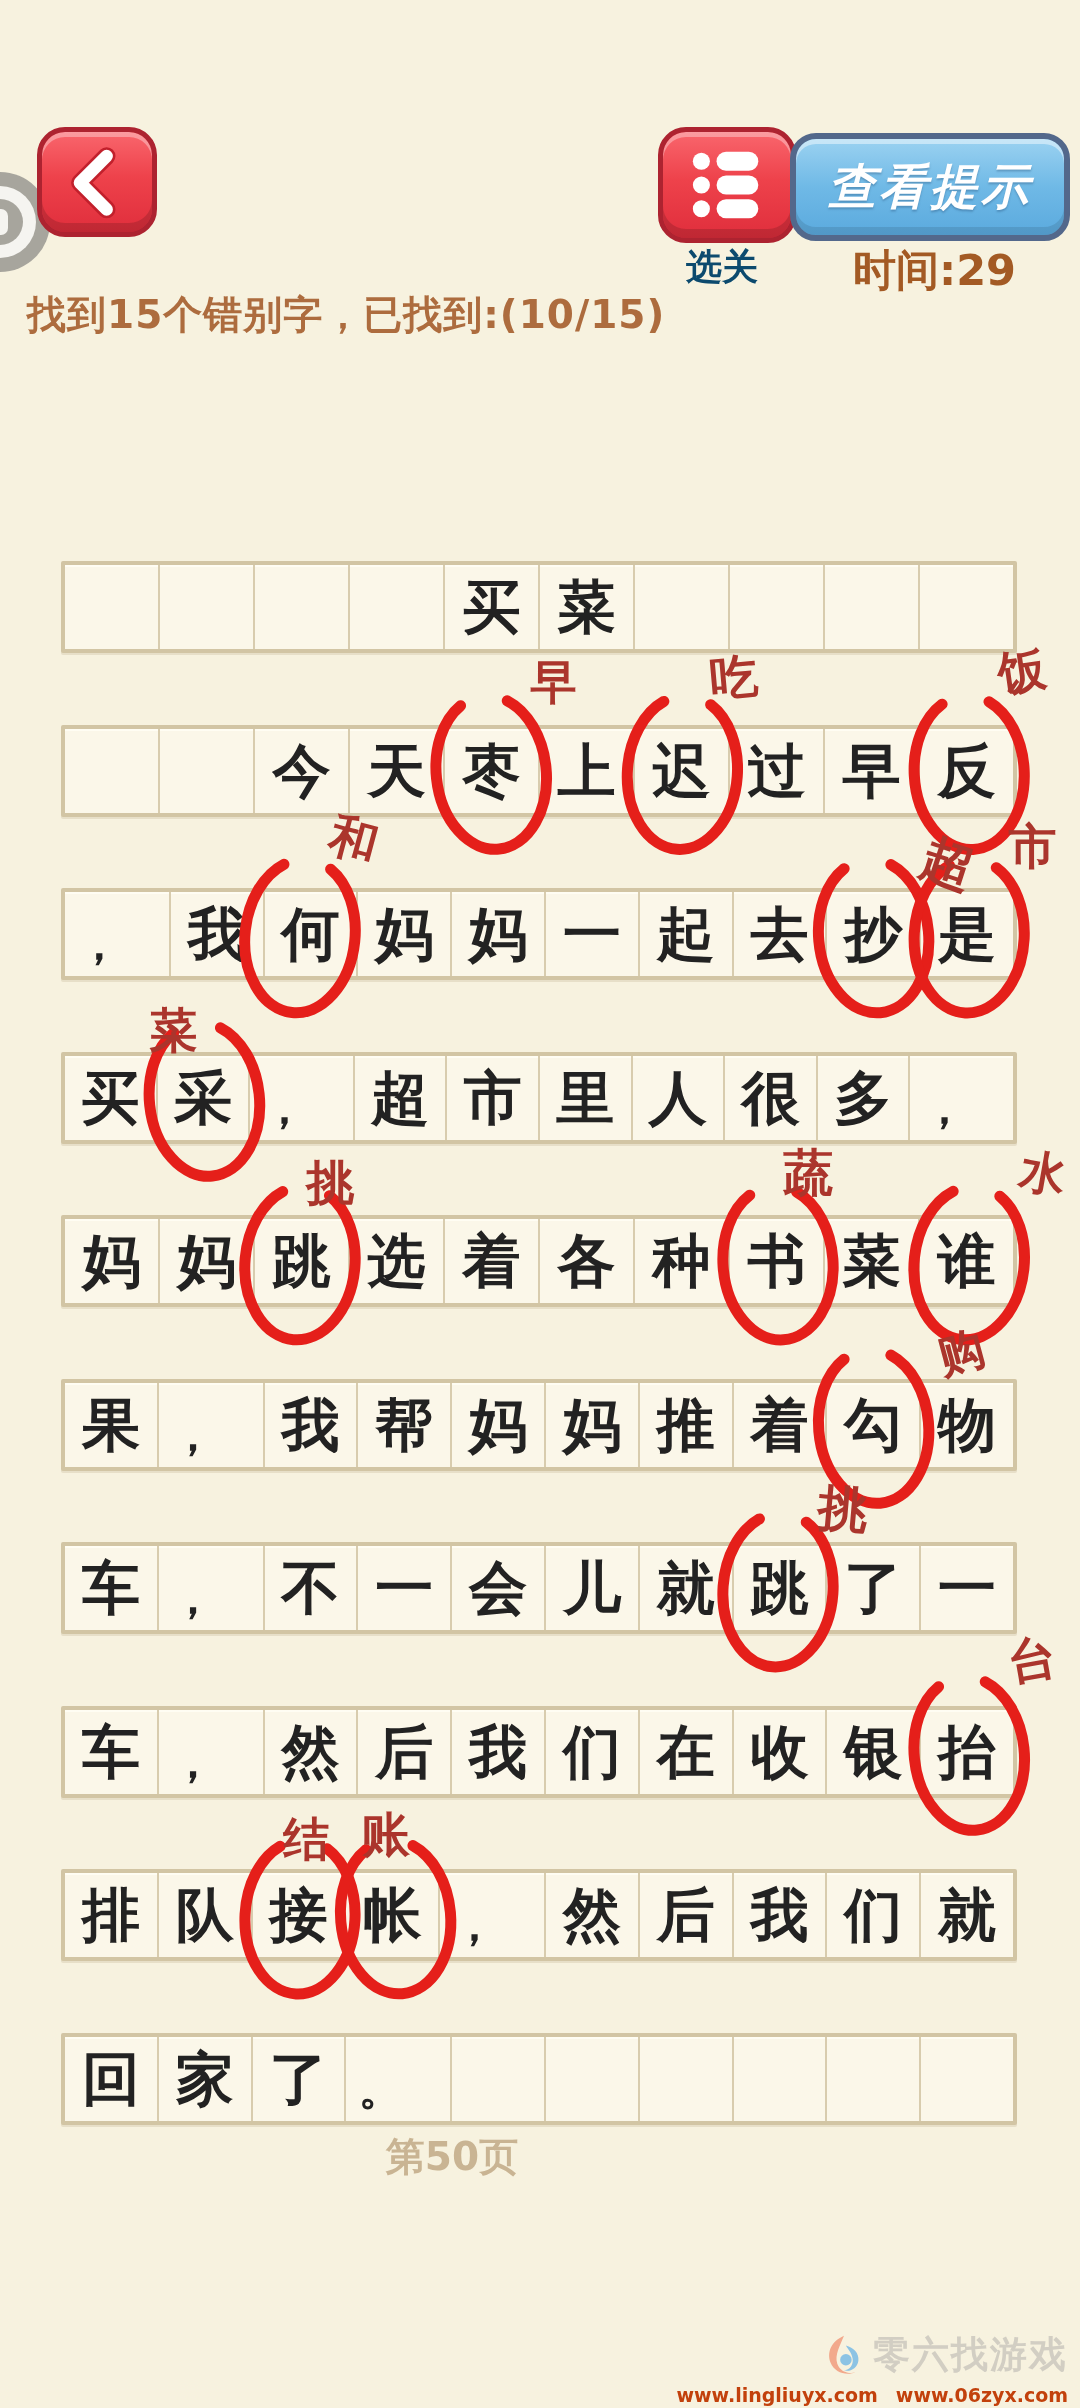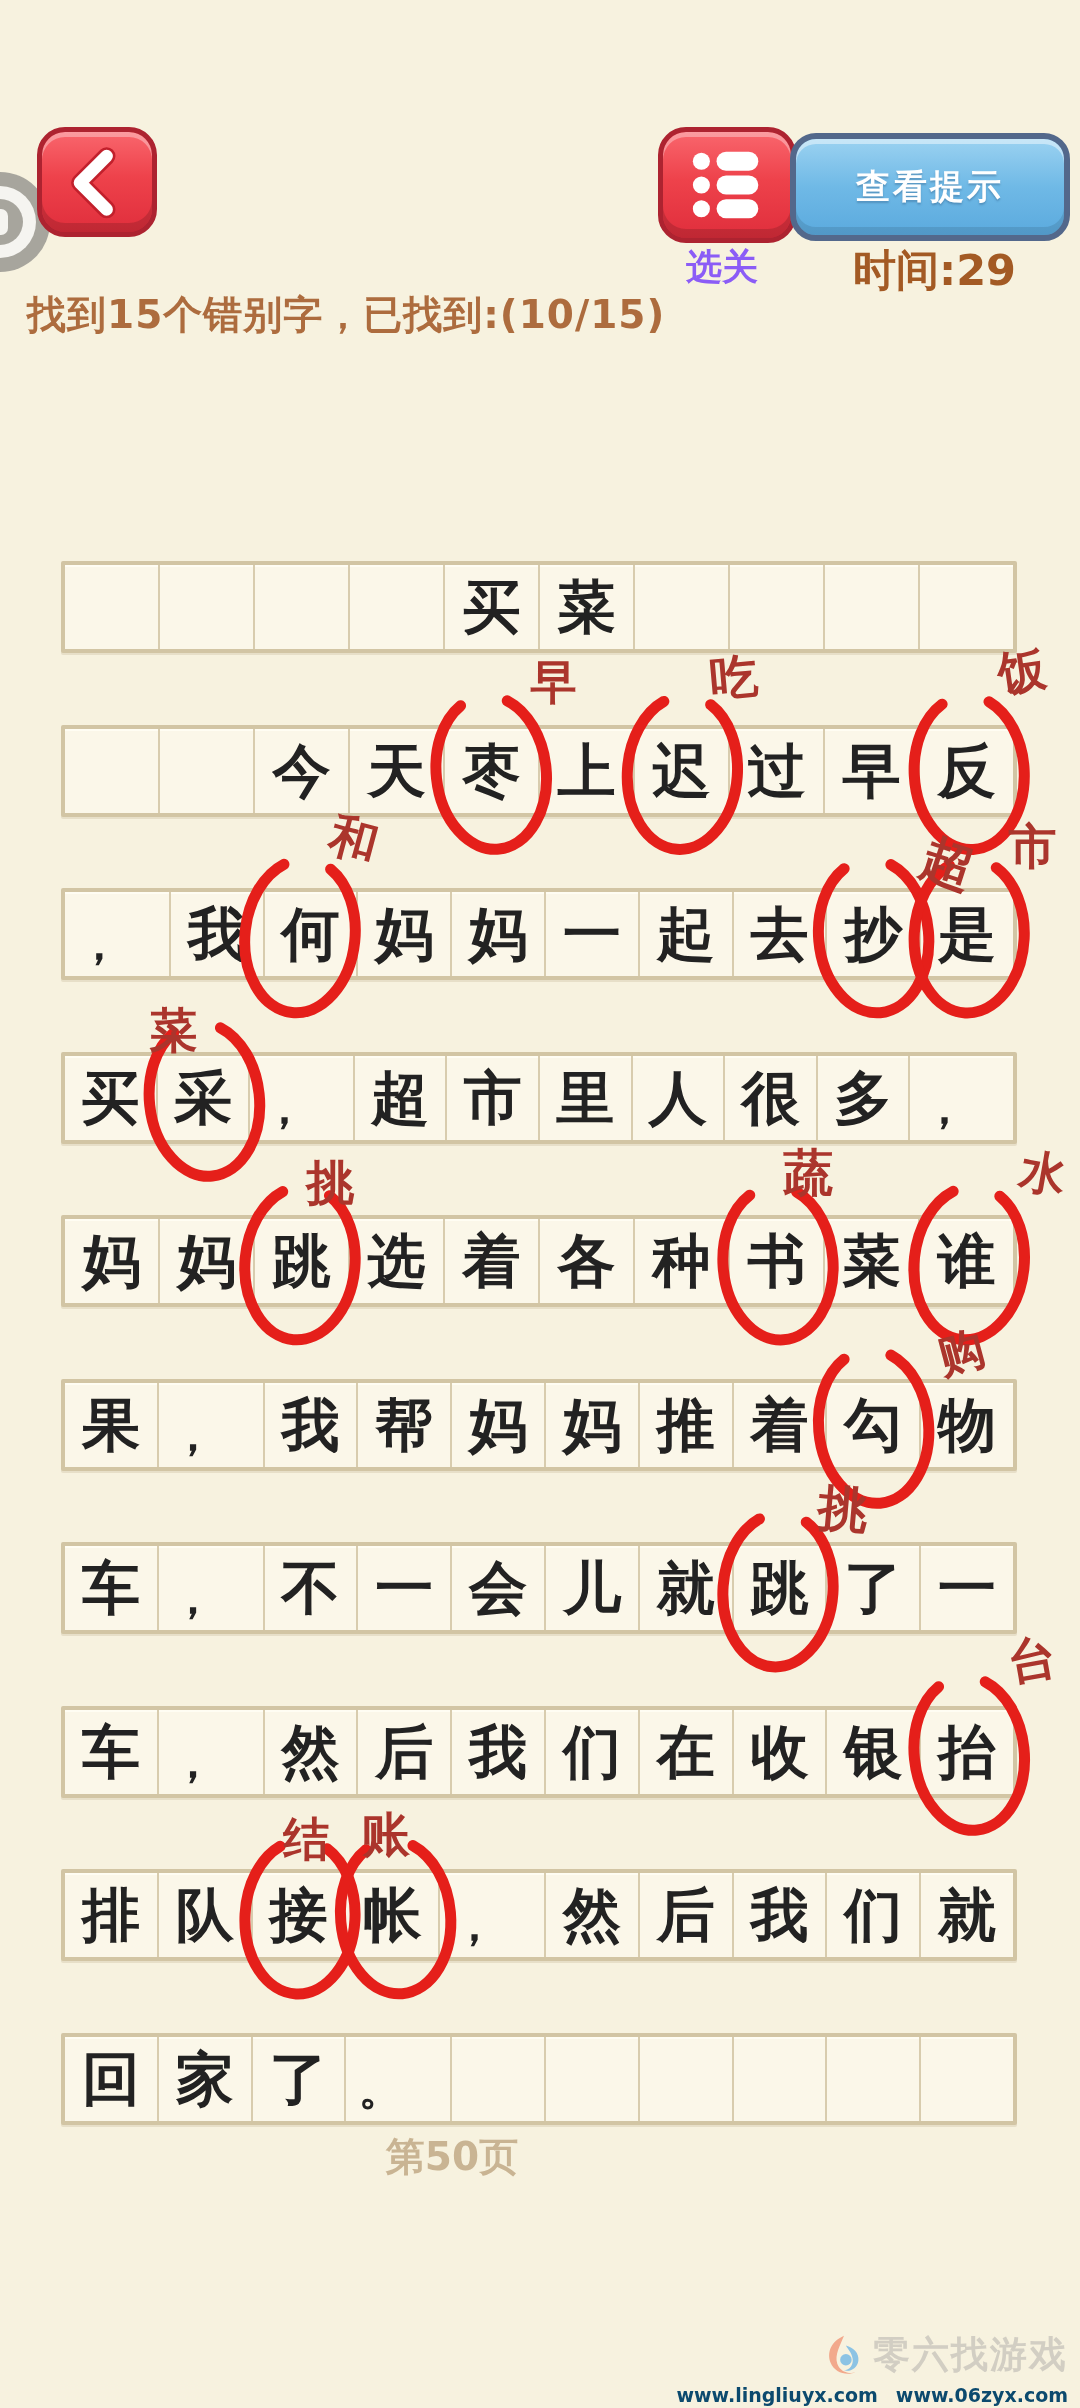--- a/index.html
+++ b/index.html
@@ -16,24 +16,24 @@
   .red-btn{position:absolute;border-radius:28px;background:linear-gradient(180deg,#f9666d 0%,#ee424b 45%,#e02e3c 100%);
     border:5px solid #ad2330;box-shadow:inset 0 5px 0 rgba(255,255,255,.35), inset 0 -9px 0 rgba(0,0,0,.14);
     display:flex;align-items:center;justify-content:center;cursor:pointer;z-index:2;}
   .back-btn{left:37px;top:127px;width:110px;height:100px;}
   .level-btn{left:658px;top:127px;width:128px;height:106px;}
 
   .hint-btn{position:absolute;left:790px;top:133px;width:268px;height:96px;border-radius:26px;
     background:linear-gradient(180deg,#9bd2f1 0%,#6fb9e6 50%,#5baade 100%);
     border:6px solid #53688b;box-shadow:inset 0 5px 0 rgba(255,255,255,.45), inset 0 -8px 0 rgba(0,0,0,.10);
     display:flex;align-items:center;justify-content:center;cursor:pointer;z-index:2;}
-  .hint-btn span{color:#fff;font-size:34px;font-weight:700;letter-spacing:3px;text-shadow:0 2px 2px rgba(40,80,120,.35);}
+  .hint-btn span{color:#fff;font-size:48px;font-weight:700;letter-spacing:3px;text-shadow:0 2px 2px rgba(40,80,120,.35);font-style:italic;}
 
   .level-label{position:absolute;left:658px;top:243px;width:128px;text-align:center;
-    color:#8b5cf6;font-size:36px;font-weight:700;}
+    color:#0c4a6e;font-size:36px;font-weight:700;}
   .timer{position:absolute;right:64px;top:242px;width:300px;text-align:right;
     color:#a35a24;font-size:43px;font-weight:700;}
   .goal{position:absolute;left:27px;top:288px;color:var(--text-brown,#ad6c3e);
     font-size:39px;font-weight:700;letter-spacing:1px;white-space:nowrap;}
 
   
   .grid-row{position:absolute;left:61px;width:956px;height:92px;display:flex;
     background:#fbf7e9;border:4px solid #d2c5a4;border-radius:2px;box-sizing:border-box;
     box-shadow:0 2px 0 #e7dfc8, inset 0 2px 0 #fffdf3;}
   .cell{flex:1;display:flex;align-items:center;justify-content:center;
@@ -47,21 +47,21 @@
 
   .correction{position:absolute;color:var(--correction-red,#ab352c);font-weight:700;line-height:1;z-index:5;}
 
   .page-label{position:absolute;left:0;top:2130px;width:904px;text-align:center;
     color:#c9b493;font-size:39px;font-weight:700;}
 
   
   .watermark{position:absolute;right:12px;top:2330px;width:320px;text-align:right;z-index:2;}
   .wm-top{display:flex;align-items:center;justify-content:flex-end;gap:6px;}
   .wm-brand{color:#d2cec3;font-size:37px;font-weight:700;letter-spacing:2px;}
-  .wm-urls{color:#0c4a6e;font-size:19px;font-weight:700;margin-top:4px;letter-spacing:0px;display:flex;justify-content:flex-end;gap:18px;}
+  .wm-urls{color:#c2410c;font-size:19px;font-weight:700;margin-top:4px;letter-spacing:0px;display:flex;justify-content:flex-end;gap:18px;}
 </style>
 </head>
 <body>
 
 <div id="stage">
 
   <div class="float-ball">
     <div class="ring">
       <div class="core">
         <div class="slot"></div>

